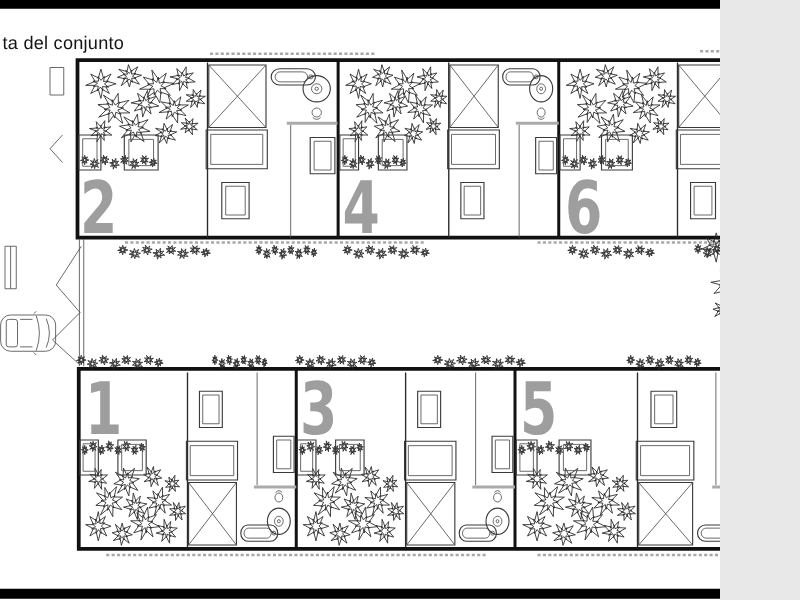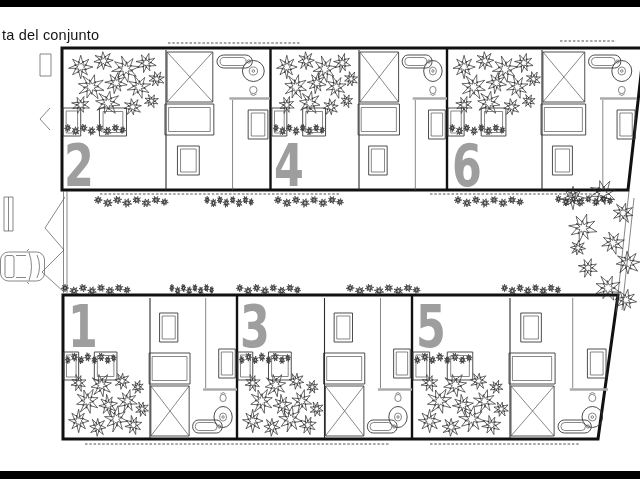--- a/index.html
+++ b/index.html
@@ -1,16 +1,16 @@
 <!DOCTYPE html>
 <html style="--num: #9e9e9e; --line: #111111; --shelf: #aaaaaa; --bar: #000000;"><head>
 <meta charset="utf-8">
 <style>
   html,body{margin:0;padding:0;background:#e8e8e8;}
-  .stage{position:relative;width:640px;height:480px;background:#fff;overflow:hidden;
+  .stage{position:relative;width:576px;height:480px;background:#fff;overflow:hidden;
          font-family:"Liberation Sans",sans-serif;}
   .frame-bar{position:absolute;left:0;width:640px;background:var(--bar,#000);}
   .frame-bar.top{top:0;height:7px;}
   .frame-bar.bottom{top:471px;height:8px;}
   .page-title{position:absolute;top:27px;left:2px;font-size:14.5px;color:#141414;
               letter-spacing:.2px;}
   svg{position:absolute;top:0;left:0;}
   .w3{stroke:var(--line,#111);stroke-width:3;fill:#fff;}
   .w25{stroke:var(--line,#111);stroke-width:2.4;fill:none;}
   .w1{stroke:#2b2b2b;stroke-width:1.1;fill:none;vector-effect:non-scaling-stroke;}

